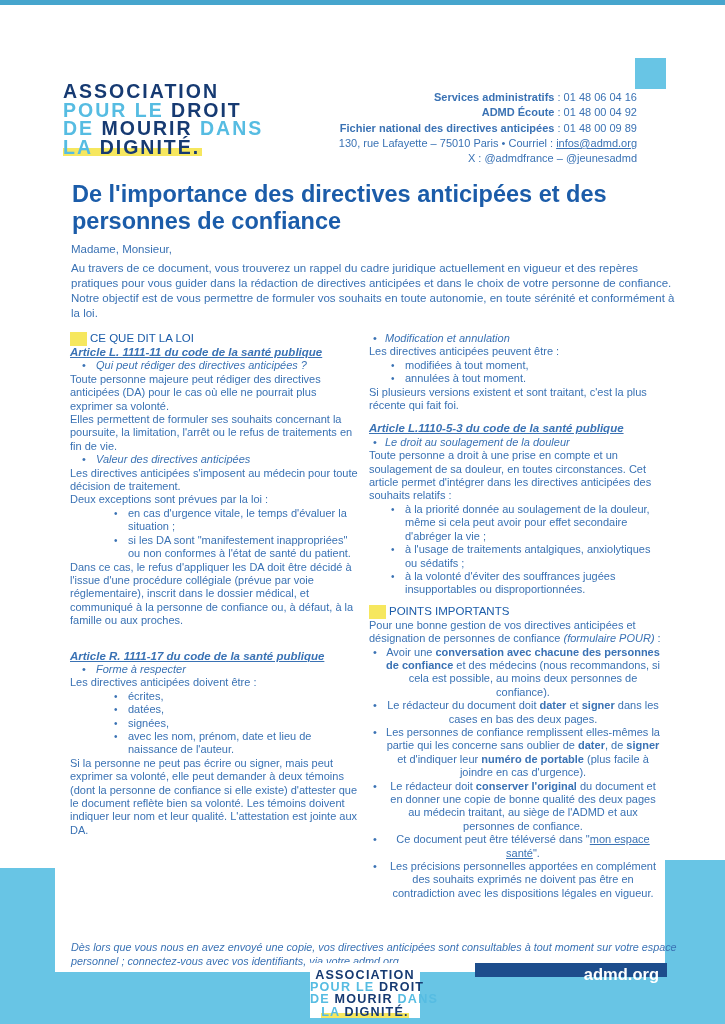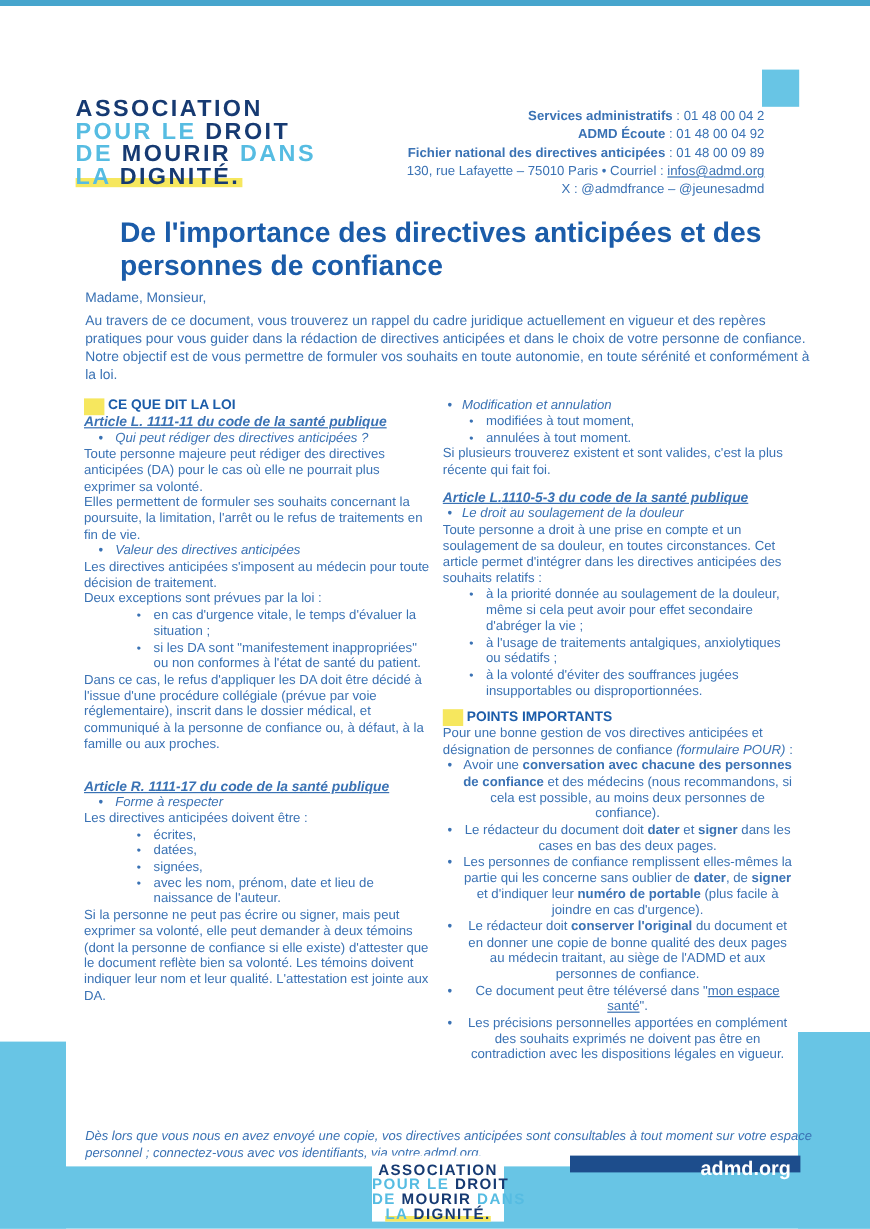--- a/index.html
+++ b/index.html
@@ -19,33 +19,33 @@
   .logo .hl{background:linear-gradient(180deg,transparent 58%,var(--yellow,#f6e75e) 58%);display:inline-block;padding-right:2px;}
   
   .logo-sm{position:absolute;left:310px;top:963px;width:110px;height:55px;background:#fff;font-weight:bold;font-size:12.6px;line-height:12.2px;letter-spacing:1.2px;white-space:nowrap;text-align:center;padding-top:6px;box-sizing:border-box;}
   .logo-sm .c-navy{color:var(--navy,#163a72);}
   .logo-sm .c-cyan{color:var(--logocyan,#56bce2);}
   .logo-sm .hl{background:linear-gradient(180deg,transparent 58%,var(--yellow,#f6e75e) 58%);display:inline-block;}
 
   .contact{position:absolute;right:88px;top:90px;text-align:right;font-size:11px;line-height:15.3px;}
   .contact .b{font-weight:bold;}
 
-  .title{position:absolute;left:100px;top:181px;width:570px;margin:0;font-size:23.5px;line-height:27px;font-weight:bold;color:var(--heading,#1b5ca9);}
+  .title{position:absolute;left:72px;top:181px;width:570px;margin:0;font-size:23.5px;line-height:27px;font-weight:bold;color:var(--heading,#1b5ca9);}
   .salutation{position:absolute;left:71px;top:243px;font-size:11.5px;}
   .intro{position:absolute;left:71px;top:249px;width:612px;font-size:11.5px;line-height:15px;}
 
   .col{position:absolute;top:332px;font-size:11px;line-height:13.4px;}
   .col-left{left:70px;width:288px;}
   .col-right{left:369px;width:292px;}
 
   .b{font-weight:bold;}
   .i{font-style:italic;}
   .lnk{text-decoration:underline;color:inherit;cursor:pointer;}
 
-  .sec{display:flex;align-items:center;font-weight:bold;color:var(--heading,#1b5ca9);font-size:11.5px;}
+  .sec{display:flex;align-items:center;font-weight:normal;color:var(--heading,#1b5ca9);font-size:11.5px;}
   .sq{width:17px;height:14px;background:var(--yellow,#f6e75e);margin-right:3px;flex:none;}
   .art{font-weight:bold;font-style:italic;text-decoration:underline;font-size:11.5px;}
   .hli{font-style:italic;padding-left:26px;position:relative;}
   .hli::before{content:"\2022";position:absolute;left:12px;font-style:normal;}
   .li1{padding-left:26px;position:relative;text-align:center;}
   .li1::before{content:"\2022";position:absolute;left:12px;}
   .li2{padding-left:58px;position:relative;}
   .li2::before{content:"\2022";position:absolute;left:44px;font-size:10px;}
   .col-right .li1,.col-right .hli{padding-left:16px;}
   .col-right .li1::before,.col-right .hli::before{left:4px;}
@@ -66,21 +66,21 @@
   <div class="blk" id="band"></div>
   <div id="band-edge"></div>
 
   <div class="logo" id="logo-header">
       <div><span><span class="c-navy">ASSOCIATION</span></span></div>
       <div><span><span class="c-cyan">POUR LE </span><span class="c-navy">DROIT</span></span></div>
       <div><span><span class="c-cyan">DE </span><span class="c-navy">MOURIR</span><span class="c-cyan"> DANS</span></span></div>
       <div><span class="hl"><span class="c-cyan">LA </span><span class="c-navy">DIGNITÉ.</span></span></div>
     </div>
   <div class="contact" id="contact">
-      <div><span class="b ">Services administratifs</span><span class=""> : 01 48 00 04 2</span></div>
+      <div><span class="b ">Services administratifs</span><span class=""> : 01 48 06 04 16</span></div>
       <div><span class="b ">ADMD Écoute</span><span class=""> : 01 48 00 04 92</span></div>
       <div><span class="b ">Fichier national des directives anticipées</span><span class=""> : 01 48 00 09 89</span></div>
       <div><span class="">130, rue Lafayette – 75010 Paris • Courriel : </span><span class="lnk">infos@admd.org</span></div>
       <div><span class="">X : @admdfrance – @jeunesadmd</span></div>
     </div>
 
   <h1 class="title">De l'importance des directives anticipées et des personnes de confiance</h1>
   <div class="salutation">Madame, Monsieur,</div>
   <p class="intro">Au travers de ce document, vous trouverez un rappel du cadre juridique actuellement en vigueur et des repères pratiques pour vous guider dans la rédaction de directives anticipées et dans le choix de votre personne de confiance. Notre objectif est de vous permettre de formuler vos souhaits en toute autonomie, en toute sérénité et conformément à la loi.</p>
 
@@ -104,23 +104,24 @@
       <div class="hli">Forme à respecter</div>
       <div class="p">Les directives anticipées doivent être :</div>
       <div class="li2">écrites,</div>
       <div class="li2">datées,</div>
       <div class="li2">signées,</div>
       <div class="li2">avec les nom, prénom, date et lieu de naissance de l'auteur.</div>
       <div class="p">Si la personne ne peut pas écrire ou signer, mais peut exprimer sa volonté, elle peut demander à deux témoins (dont la personne de confiance si elle existe) d'attester que le document reflète bien sa volonté. Les témoins doivent indiquer leur nom et leur qualité. L'attestation est jointe aux DA.</div>
     </div>
   <div class="col col-right" id="col-right">
       <div class="hli">Modification et annulation</div>
+      <div class="p">Les directives anticipées peuvent être :</div>
       <div class="li2">modifiées à tout moment,</div>
       <div class="li2">annulées à tout moment.</div>
-      <div class="p">Si plusieurs trouverez existent et sont valides, c'est la plus récente qui fait foi.</div>
+      <div class="p">Si plusieurs versions existent et sont traitant, c'est la plus récente qui fait foi.</div>
       <div style="height: 10px;"></div>
       <div class="art">Article L.1110-5-3 du code de la santé publique</div>
       <div class="hli">Le droit au soulagement de la douleur</div>
       <div class="p">Toute personne a droit à une prise en compte et un soulagement de sa douleur, en toutes circonstances. Cet article permet d'intégrer dans les directives anticipées des souhaits relatifs :</div>
       <div class="li2">à la priorité donnée au soulagement de la douleur, même si cela peut avoir pour effet secondaire d'abréger la vie ;</div>
       <div class="li2">à l'usage de traitements antalgiques, anxiolytiques ou sédatifs ;</div>
       <div class="li2">à la volonté d'éviter des souffrances jugées insupportables ou disproportionnées.</div>
       <div style="height: 8px;"></div>
       <div class="sec">
         <span class="sq"></span>

